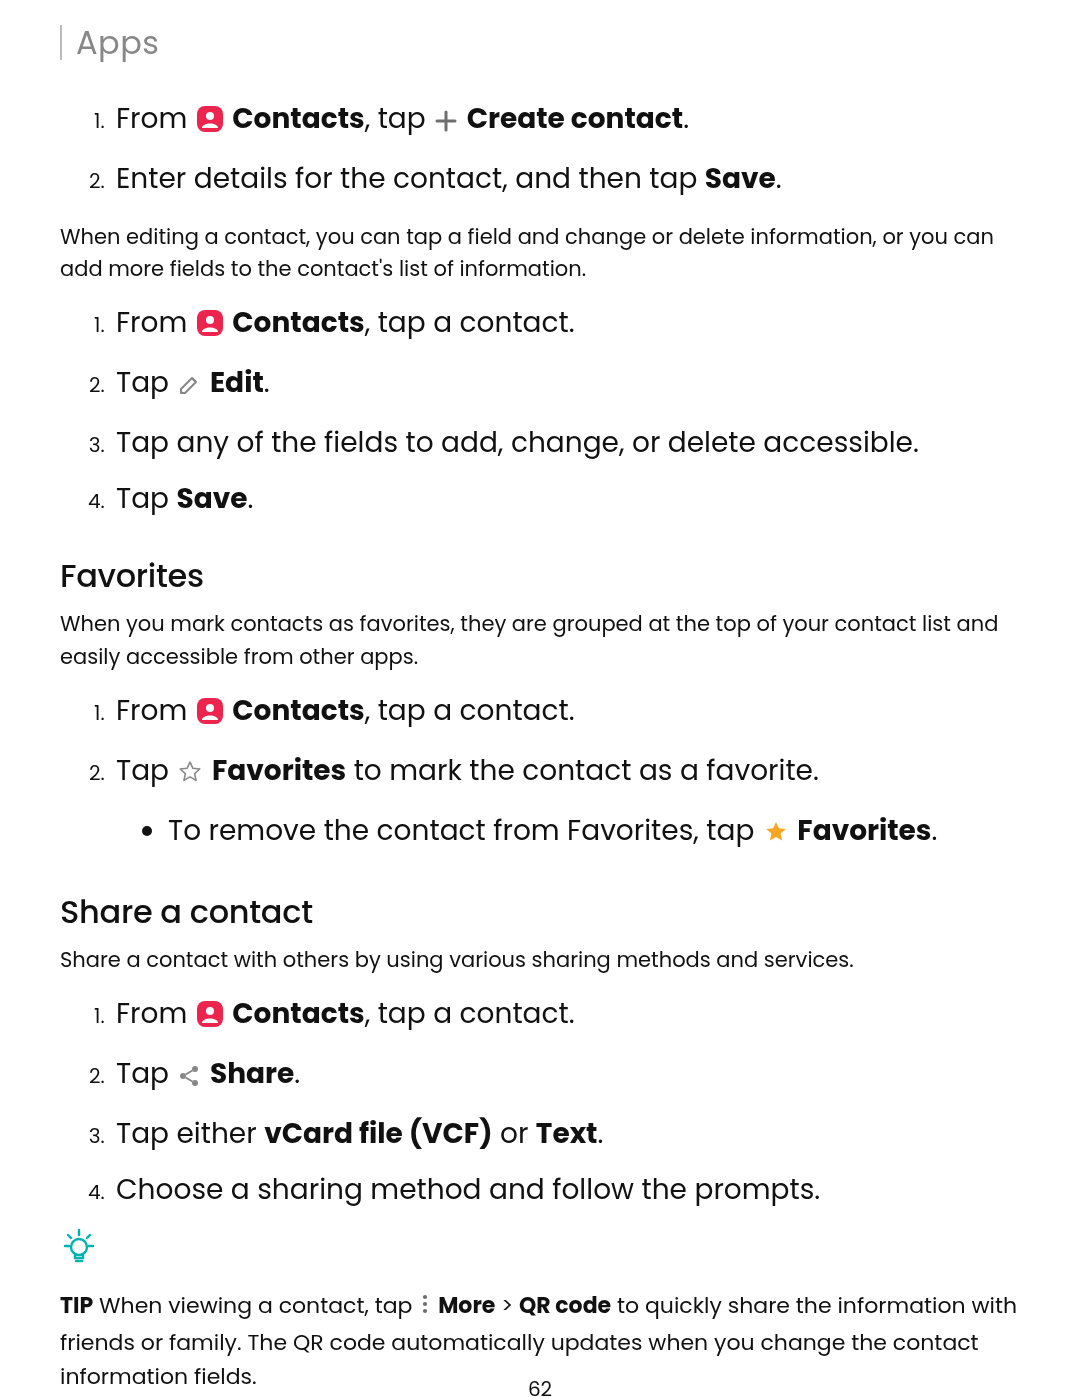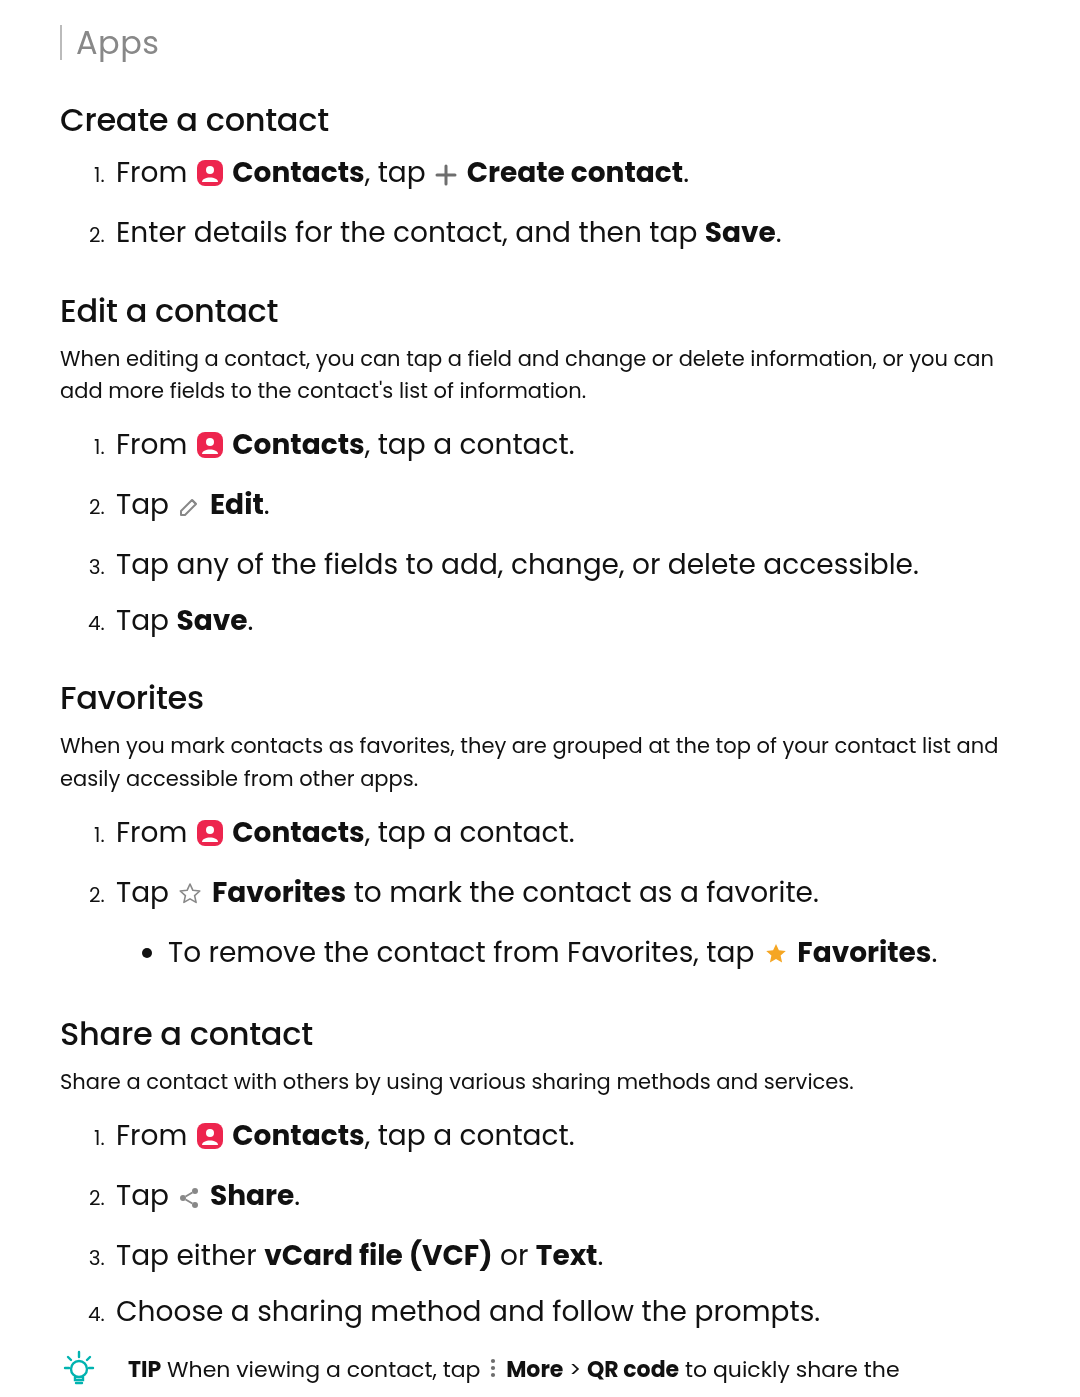--- a/index.html
+++ b/index.html
@@ -74,21 +74,22 @@
     left: 0; right: 0;
     text-align: center;
     font-size: 20px;
   }
   .tip-box {
     display: flex;
     align-items: flex-start;
     font-size: 22px;
     line-height: 1.55;
     margin-top: 14px;
-    gap: 30px;
+    gap: 14px;
+    flex-direction: column;
   }
   .tip-box .bulb {
     flex: 0 0 auto;
     margin-top: -4px;
   }
   .tip-box .tip-text {
     flex: 1 1 auto;
   }
   .more-dots {
     display:inline-block;
@@ -96,21 +97,20 @@
     margin:0 2px;
   }
 </style>
 </head>
 <body>
 
 <div class="page">
 
   <div class="tab-border">Apps</div>
 
-  <h2>Create a contact</h2>
   <ol>
     <li>
       <span>From </span>
       <span class="icon">
         <svg width="26" height="26" viewBox="0 0 26 26">
             <rect x="0" y="0" width="26" height="26" rx="8" fill="#ed254e"></rect>
             <circle cx="13" cy="10" r="4" fill="#fff"></circle>
             <path d="M5 22 C5 16 21 16 21 22 Z" fill="#fff"></path>
           </svg>
       </span>
@@ -120,21 +120,20 @@
             <path d="M11 2 V20 M2 11 H20" stroke="#6e6e6e" stroke-width="3" stroke-linecap="round"></path>
           </svg>
       </span>
       <strong>Create contact</strong><span>.</span>
     </li>
     <li>
       <span>Enter details for the contact, and then tap </span><strong>Save</strong><span>.</span>
     </li>
   </ol>
 
-  <h2>Edit a contact</h2>
   <p class="lead">When editing a contact, you can tap a field and change or delete information, or you can add more fields to the contact's list of information.</p>
   <ol>
     <li>
       <span>From </span>
       <span class="icon">
         <svg width="26" height="26" viewBox="0 0 26 26">
             <rect x="0" y="0" width="26" height="26" rx="8" fill="#ed254e"></rect>
             <circle cx="13" cy="10" r="4" fill="#fff"></circle>
             <path d="M5 22 C5 16 21 16 21 22 Z" fill="#fff"></path>
           </svg>

